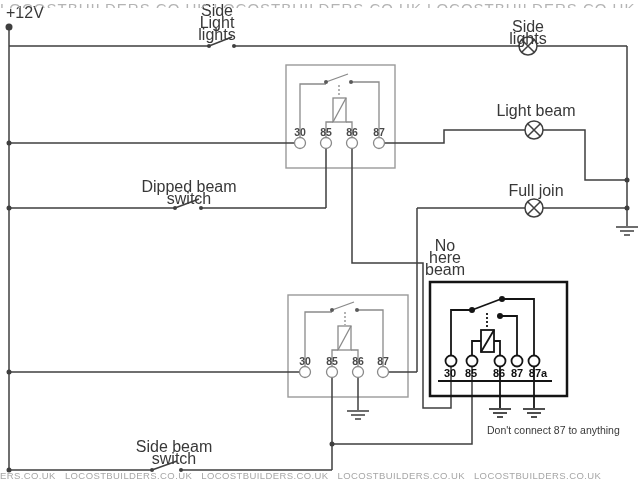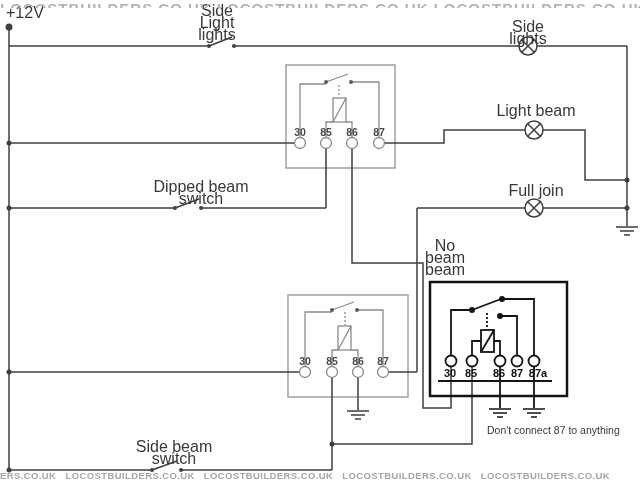--- a/index.html
+++ b/index.html
@@ -2,21 +2,21 @@
 <html><head>
 <meta charset="utf-8">
 <style>
   html,body{margin:0;padding:0;background:#fff;}
   #stage{position:relative;width:640px;height:480px;background:#ffffff;overflow:hidden;
          font-family:"Liberation Sans",sans-serif;}
   #circuit-svg{position:absolute;left:0;top:0;}
   .lbl{position:absolute;color:#383838;font-size:16px;line-height:12px;}
   .ctr{text-align:center;}
   .wm{position:absolute;left:0;width:640px;overflow:hidden;white-space:nowrap;
-      color:#b4b4b4;font-weight:bold;pointer-events:none;}
+      color:#b4b4b4;font-weight:normal;pointer-events:none;}
   #wm-top{top:0;height:8px;}
   #wm-top span{display:inline-block;margin-top:-10px;font-size:15px;letter-spacing:1px;}
   #wm-bottom{top:470px;height:10px;color:#a6a6a6;font-size:9.5px;letter-spacing:.4px;word-spacing:6px;}
 </style>
 </head>
 <body>
 
 <div id="stage">
 
   <svg id="circuit-svg" width="640" height="480" viewBox="0 0 640 480">
@@ -185,26 +185,26 @@
     <div>Side Light</div>
     <div>lights</div>
   </div>
 
   <div class="lbl ctr" style="left:492px;top:21px;width:72px;">Side lights</div>
 
   <div class="lbl ctr" style="left:494px;top:105px;width:84px;">Light beam</div>
 
   <div class="lbl ctr" style="left:500px;top:185px;width:72px;">Full join</div>
 
-  <div class="lbl ctr" style="left:146px;top:181px;width:110px;">Dipped beam switch</div>
+  <div class="lbl ctr" style="left:134px;top:181px;width:110px;">Dipped beam switch</div>
 
   <div class="lbl ctr" style="left:128px;top:441px;width:92px;">Side beam switch</div>
 
   <div class="lbl ctr" style="left:419px;top:240px;width:52px;">
-    <div>No beam</div>
+    <div>No here</div>
     <div>beam</div>
   </div>
 
   <div class="lbl" style="left:487px;top:424px;width:156px;font-size:10.5px;">Don't connect 87 to anything</div>
 
   <div class="wm" id="wm-top">
     <span>LOCOSTBUILDERS.CO.UK LOCOSTBUILDERS.CO.UK LOCOSTBUILDERS.CO.UK LOCOSTBUILDERS.CO.UK</span>
   </div>
   <div class="wm" id="wm-bottom">ERS.CO.UK LOCOSTBUILDERS.CO.UK LOCOSTBUILDERS.CO.UK LOCOSTBUILDERS.CO.UK LOCOSTBUILDERS.CO.UK</div>
 

